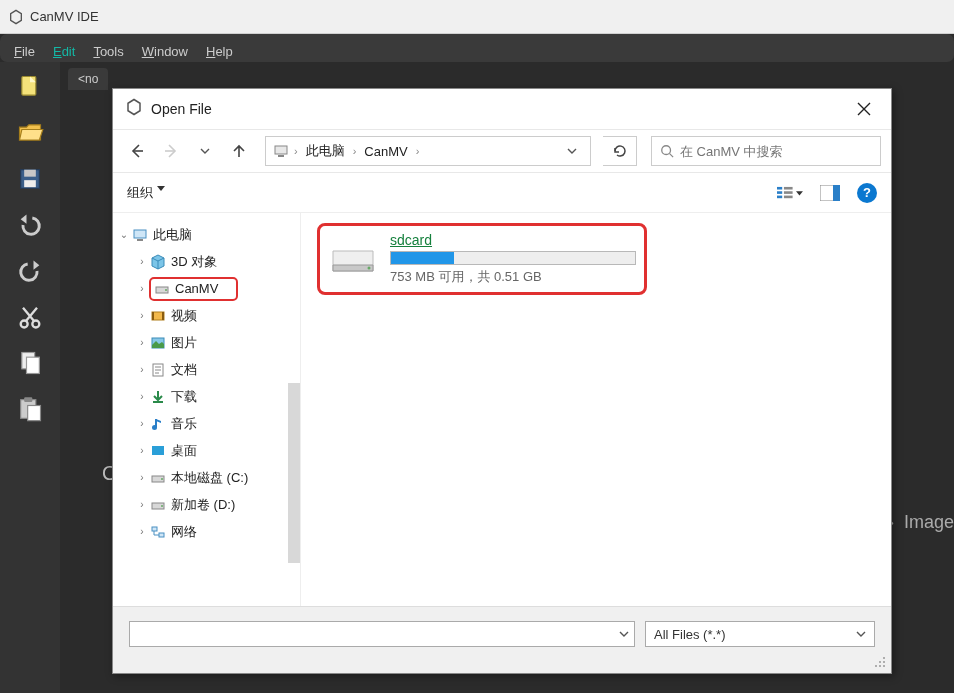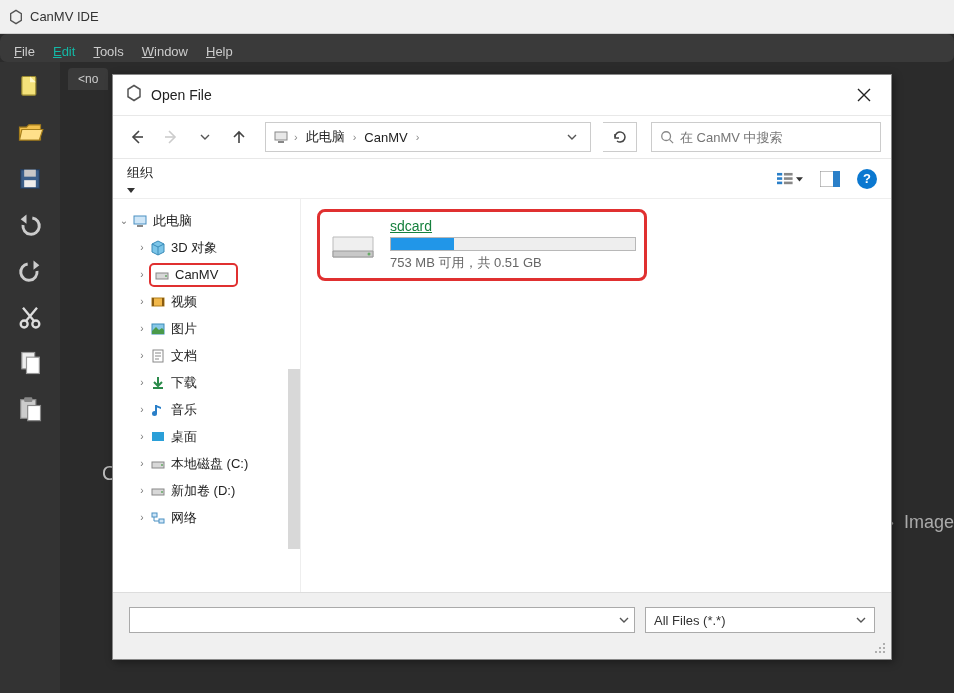--- a/index.html
+++ b/index.html
@@ -20,39 +20,39 @@
 .ide-body { position: absolute; top: 62px; left:0; right:0; bottom:0; display:flex; }
 .ide-toolbar { width: 60px; background: #333; display:flex; flex-direction:column; align-items:center; padding-top:10px; gap:16px; }
 .tool-btn { width:34px; height:30px; display:flex; align-items:center; justify-content:center; cursor:pointer; }
 .tool-btn svg { width:28px; height:28px; }
 
 .ide-main { flex:1; background:#2b2b2b; color:#ccc; position:relative; }
 .tab-strip { height:28px; display:flex; align-items:flex-end; padding-left:8px; }
 .tab { background:#3a3a3a; color:#ccc; padding:4px 10px; font-size:12px; border-top-left-radius:4px; border-top-right-radius:4px; }
 
 
-.dialog { position:absolute; left:112px; top:74px; width:780px; height:586px; background:#fff; border:1px solid #888; box-shadow:2px 2px 8px rgba(0,0,0,0.4); display:flex; flex-direction:column; }
+.dialog { position:absolute; left:112px; top:88px; width:780px; height:586px; background:#fff; border:1px solid #888; box-shadow:2px 2px 8px rgba(0,0,0,0.4); display:flex; flex-direction:column; }
 .dlg-titlebar { height:40px; display:flex; align-items:center; padding:0 12px; justify-content:space-between; }
 .dlg-titlebar .left { display:flex; align-items:center; gap:8px; }
 .dlg-titlebar .title { font-size:14px; color:#222; }
 .dlg-close { width:30px; height:30px; display:flex; align-items:center; justify-content:center; cursor:pointer; }
 
 .dlg-nav { height:44px; border-top:1px solid #e8e8e8; border-bottom:1px solid #e8e8e8; display:flex; align-items:center; padding:0 10px; gap:6px; }
 .nav-arrow { width:28px; height:28px; display:flex; align-items:center; justify-content:center; cursor:pointer; color:#555; }
 .nav-arrow.disabled { color:#bbb; }
 .breadcrumb { flex:1; height:30px; border:1px solid #ccc; display:flex; align-items:center; padding:0 6px; gap:4px; margin:0 6px; }
 .crumb { font-size:13px; color:#222; padding:2px 4px; cursor:pointer; }
 .crumb-sep { color:#888; font-size:11px; }
 .bc-drop { margin-left:auto; width:24px; text-align:center; color:#555; cursor:pointer; }
 .refresh-btn { width:34px; height:30px; border:1px solid #ccc; border-left:none; display:flex; align-items:center; justify-content:center; cursor:pointer; }
 .searchbox { width:230px; height:30px; border:1px solid #ccc; display:flex; align-items:center; padding:0 8px; gap:6px; margin-left:8px; }
 .searchbox input { border:none; outline:none; flex:1; font-size:13px; color:#666; }
 
 .dlg-toolbar { height:40px; display:flex; align-items:center; padding:0 14px; border-bottom:1px solid #eee; justify-content:space-between; }
-.org-btn { font-size:13px; color:#222; display:flex; align-items:flex-start; gap:4px; cursor:pointer;flex-direction:column; }
+.org-btn { font-size:13px; color:#222; display:flex; align-items:flex-start; gap:4px; cursor:pointer; }
 .dlg-toolbar .right { display:flex; align-items:center; gap:14px; }
 .view-btn { width:26px; height:22px; cursor:pointer; display:flex; align-items:center; justify-content:center; }
 .help-btn { width:20px; height:20px; border-radius:50%; background:#0b78d0; color:#fff; font-size:13px; display:flex; align-items:center; justify-content:center; cursor:pointer; font-weight:bold; }
 
 .dlg-body { flex:1; display:flex; min-height:0; }
 .tree-panel { width:188px; border-right:1px solid #eee; overflow:auto; padding:8px 0; position:relative; }
 .tree-scrollbar { position:absolute; right:0; top:0; bottom:0; width:12px; }
 .tree-thumb { position:absolute; right:0; top:170px; width:12px; height:180px; background:#d8d8d8; }
 .tree-node { display:flex; align-items:center; height:27px; font-size:13px; color:#222; cursor:pointer; white-space:nowrap; }
 .tree-arrow { width:14px; text-align:center; color:#777; font-size:10px; }

